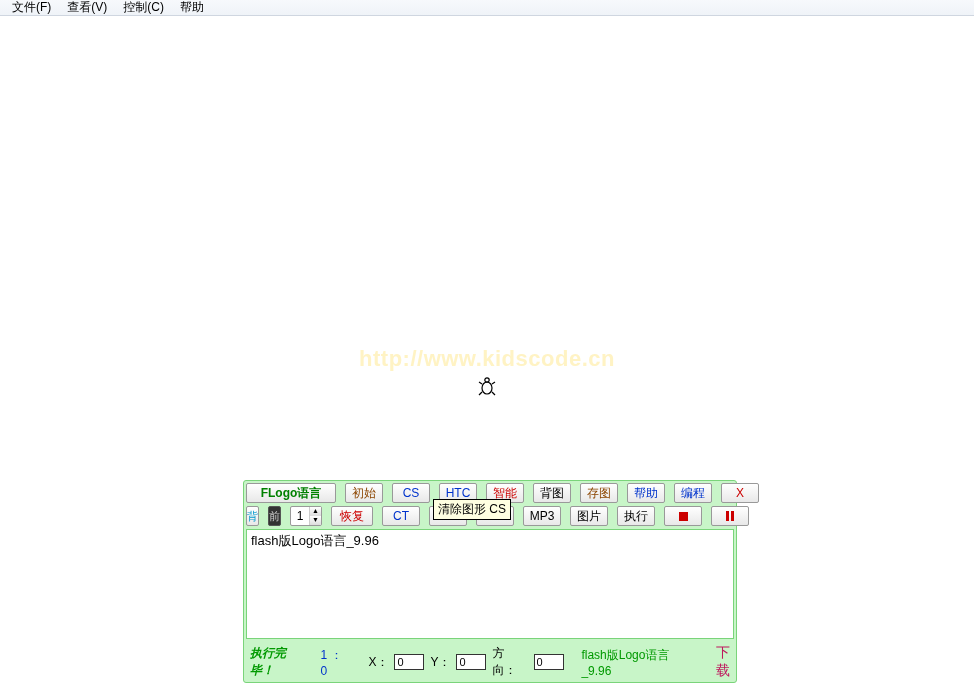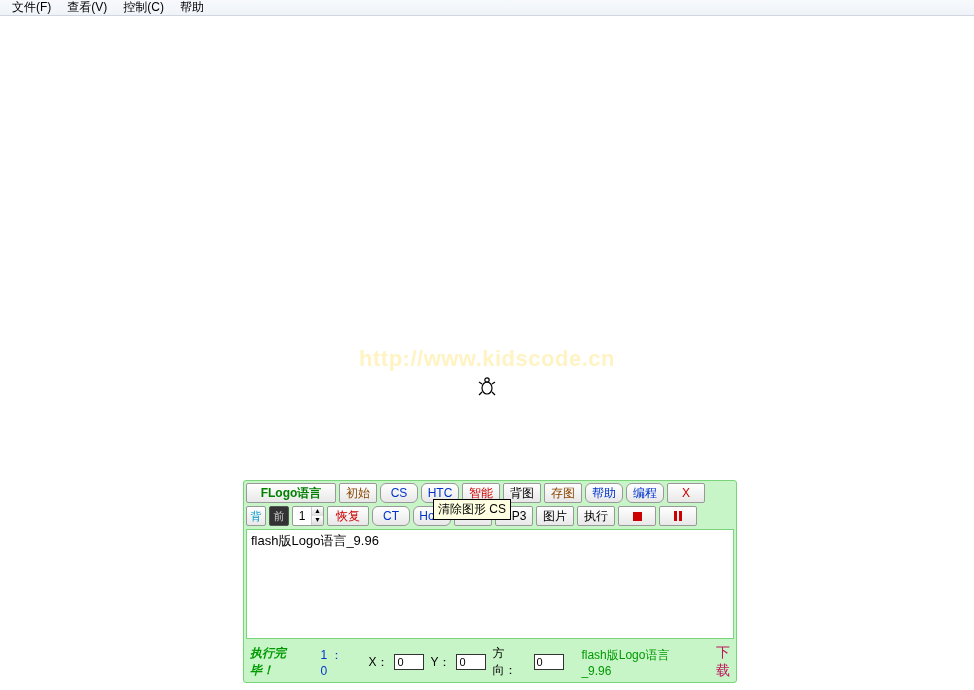--- a/index.html
+++ b/index.html
@@ -50,40 +50,40 @@
   left: 243px;
   top: 480px;
   width: 494px;
   background: #c8f5c8;
   border: 1px solid #7ad47a;
   border-radius: 3px;
   padding: 2px;
 }
 .btn-row {
   display: flex;
-  gap: 3px;
+  gap: 9px;
   margin-bottom: 3px;
   align-items: flex-end;
 }
 .btn {
   height: 20px;
   background: linear-gradient(#ffffff, #e8e8e8);
   border: 1px solid #999;
   border-radius: 2px;
   font-size: 12px;
   display: flex;
   align-items: center;
   justify-content: center;
   cursor: pointer;
   padding: 0 4px;
 }
 .btn.wide { min-width: 90px; }
 .btn.mid { min-width: 38px; }
 .btn.green-text { color: #008000; font-weight: bold; }
-.btn.blue-text { color: #0033cc; border-radius: 6px; }
+.btn.blue-text { color: #0033cc; }
 .btn.darkblue-text { color: #000080; }
 .btn.red-text { color: #cc0000; }
 .btn.brown-text { color: #8b4500; }
 .btn.black-text { color: #000; }
 .small-btn {
   height: 20px; width: 20px;
   background: linear-gradient(#ffffff, #e8e8e8);
   border: 1px solid #999;
   border-radius: 2px;
   display: flex; align-items: center; justify-content: center;

